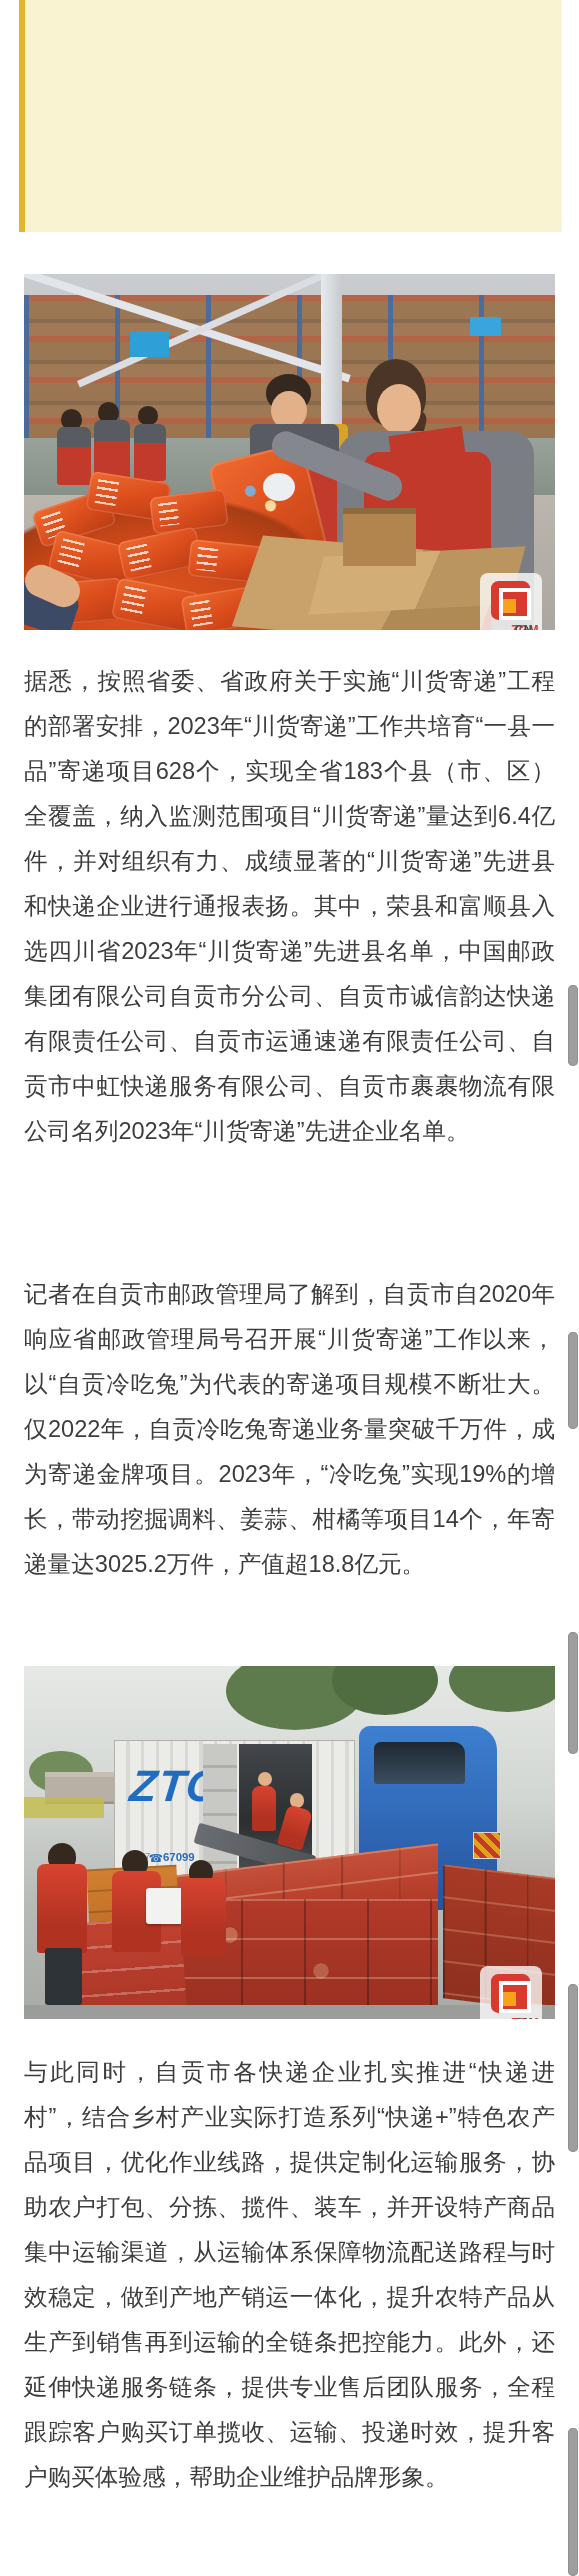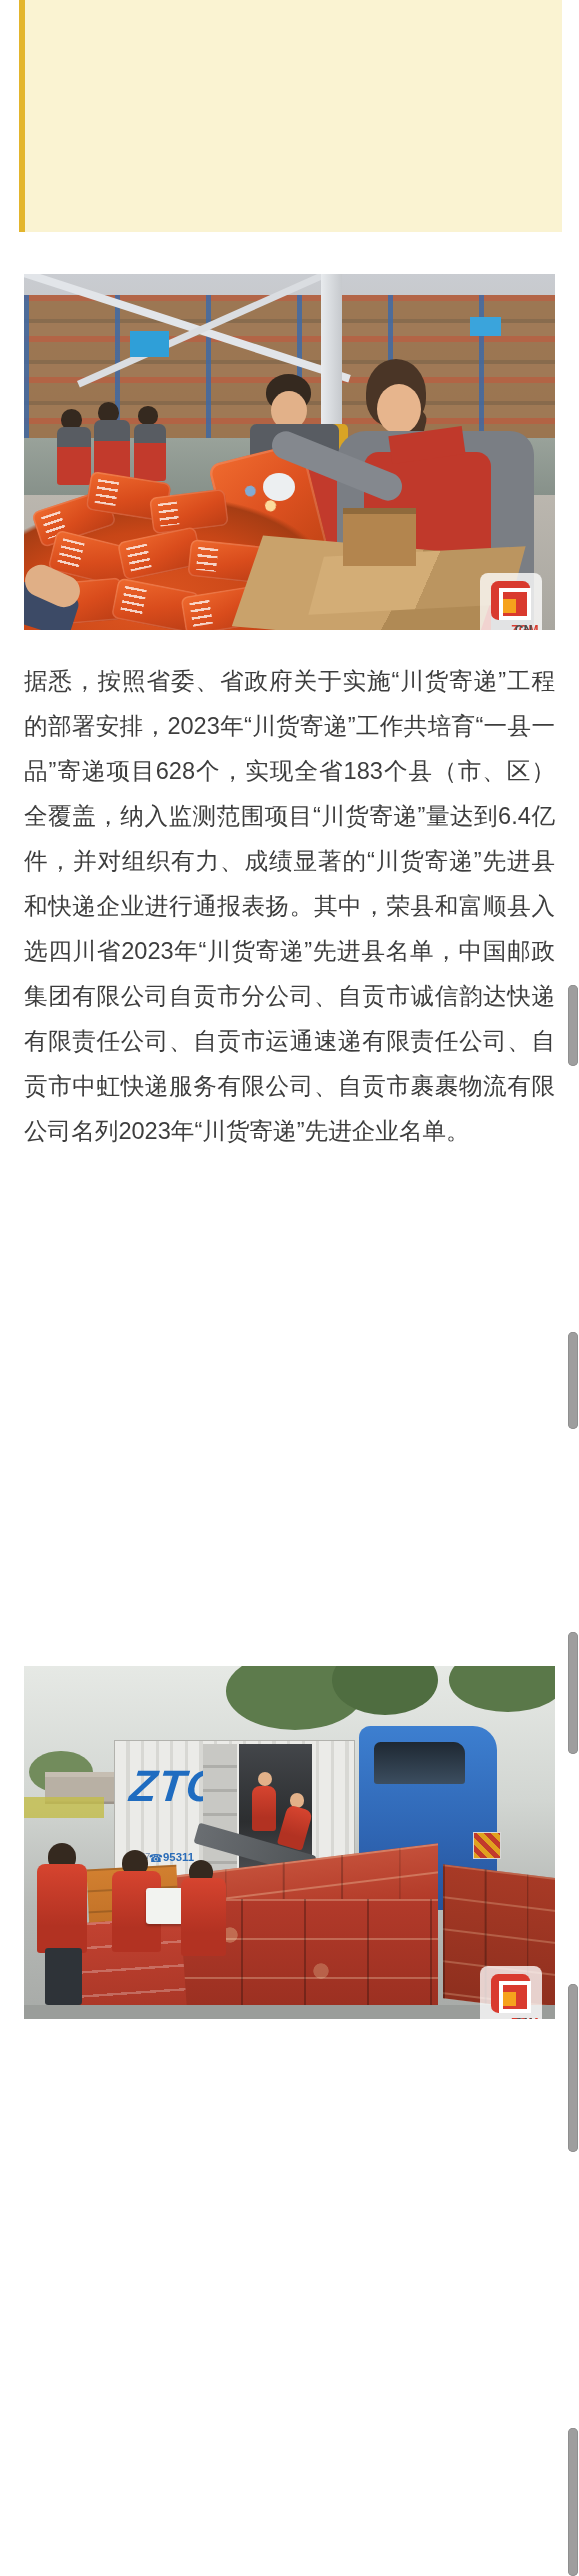--- a/index.html
+++ b/index.html
@@ -207,33 +207,34 @@
       <div class="wm-logo"></div>
       <div class="wm-text">
         <span class="wm-zgm">ZGM</span>
           <span class="wm-cn">.CN</span>
       </div>
     </div>
   </figure>
 
   <p class="para para1" style="margin:0;">据悉，按照省委、省政府关于实施“川货寄递”工程的部署安排，2023年“川货寄递”工作共培育“一县一品”寄递项目628个，实现全省183个县（市、区）全覆盖，纳入监测范围项目“川货寄递”量达到6.4亿件，并对组织有力、成绩显著的“川货寄递”先进县和快递企业进行通报表扬。其中，荣县和富顺县入选四川省2023年“川货寄递”先进县名单，中国邮政集团有限公司自贡市分公司、自贡市诚信韵达快递有限责任公司、自贡市运通速递有限责任公司、自贡市中虹快递服务有限公司、自贡市裹裹物流有限公司名列2023年“川货寄递”先进企业名单。</p>
 
+  <p class="para para2" style="margin:0;">记者在自贡市邮政管理局了解到，自贡市自2020年响应省邮政管理局号召开展“川货寄递”工作以来，以“自贡冷吃兔”为代表的寄递项目规模不断壮大。仅2022年，自贡冷吃兔寄递业务量突破千万件，成为寄递金牌项目。2023年，“冷吃兔”实现19%的增长，带动挖掘调料、姜蒜、柑橘等项目14个，年寄递量达3025.2万件，产值超18.8亿元。</p>
 
   <figure class="photo photo2" style="margin:0;">
     <div class="tree" style="left:38%;top:-4%;width:26%;height:22%;"></div>
     <div class="tree" style="left:58%;top:-6%;width:20%;height:20%;background:#4f6d40;"></div>
     <div class="tree" style="left:80%;top:-5%;width:22%;height:18%;background:#5a7849;"></div>
     <div class="tree" style="left:1%;top:24%;width:12%;height:12%;background:#728c5c;"></div>
     <div class="p2-bldg"></div>
     <div class="p2-field"></div>
 
     <div class="p2-trailer"></div>
     <div class="p2-zto">ZTO</div>
     <div class="p2-doorlabel">9.57</div>
-    <div class="p2-hotline">☎ <span>95311</span></div>
+    <div class="p2-hotline">☎ <span>67099</span></div>
     <div class="p2-door2"></div>
     <div class="p2-opening"></div>
     <div class="p2-door3"></div>
     <div class="p2-cab"></div>
     <div class="p2-win"></div>
     <div class="p2-hazard"></div>
     <div class="p2-wheel"></div>
 
     <div class="head" style="left:44%;top:30%;width:14.6px;height:14.6px;"></div>
     <div class="jacket" style="left:43%;top:34%;width:24px;height:45px;"></div>
@@ -259,20 +260,21 @@
 
     <div class="wm">
       <div class="wm-logo"></div>
       <div class="wm-text">
         <span class="wm-zgm">ZGM</span>
           <span class="wm-cn">.CN</span>
       </div>
     </div>
   </figure>
 
+  <p class="para para3" style="margin:0;">与此同时，自贡市各快递企业扎实推进“快递进村”，结合乡村产业实际打造系列“快递+”特色农产品项目，优化作业线路，提供定制化运输服务，协助农户打包、分拣、揽件、装车，并开设特产商品集中运输渠道，从运输体系保障物流配送路程与时效稳定，做到产地产销运一体化，提升农特产品从生产到销售再到运输的全链条把控能力。此外，还延伸快递服务链条，提供专业售后团队服务，全程跟踪客户购买订单揽收、运输、投递时效，提升客户购买体验感，帮助企业维护品牌形象。</p>
 
   <div class="sb" style="top:985px;height:81px;"></div>
   <div class="sb" style="top:1332px;height:97px;"></div>
   <div class="sb" style="top:1632px;height:122px;"></div>
   <div class="sb" style="top:1984px;height:168px;"></div>
   <div class="sb" style="top:2428px;height:148px;"></div>
 
 </div>
 
 

